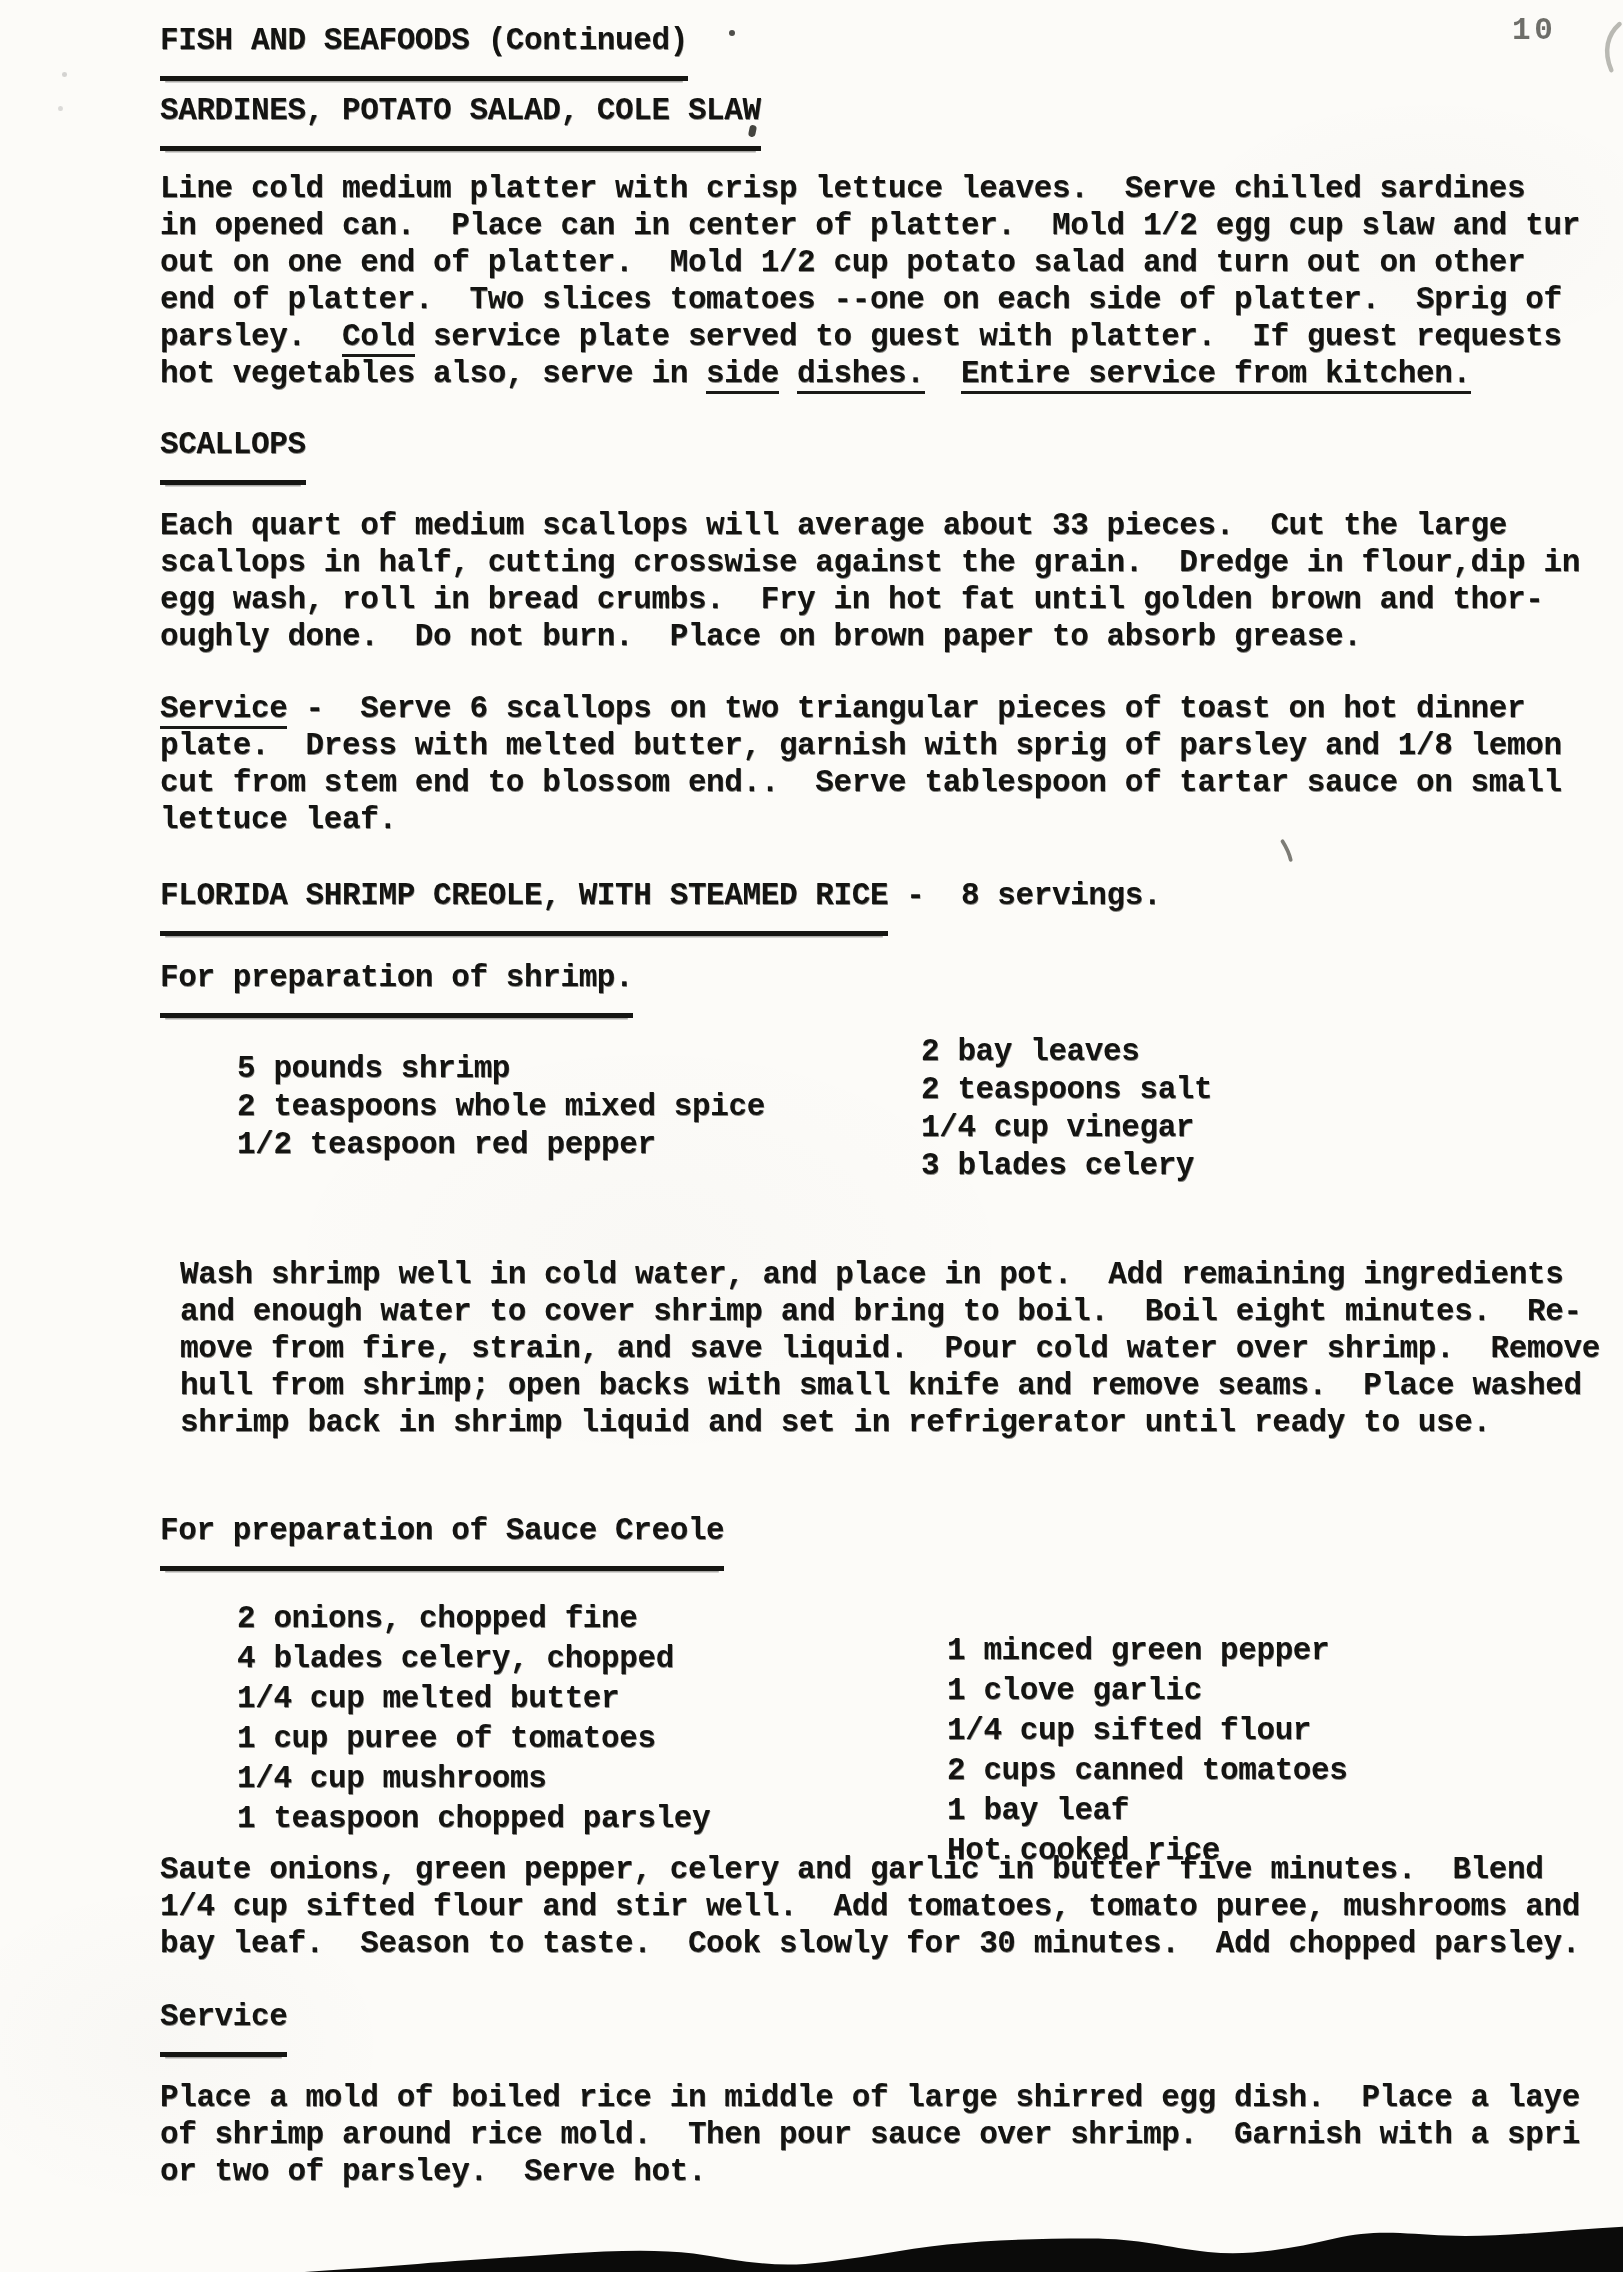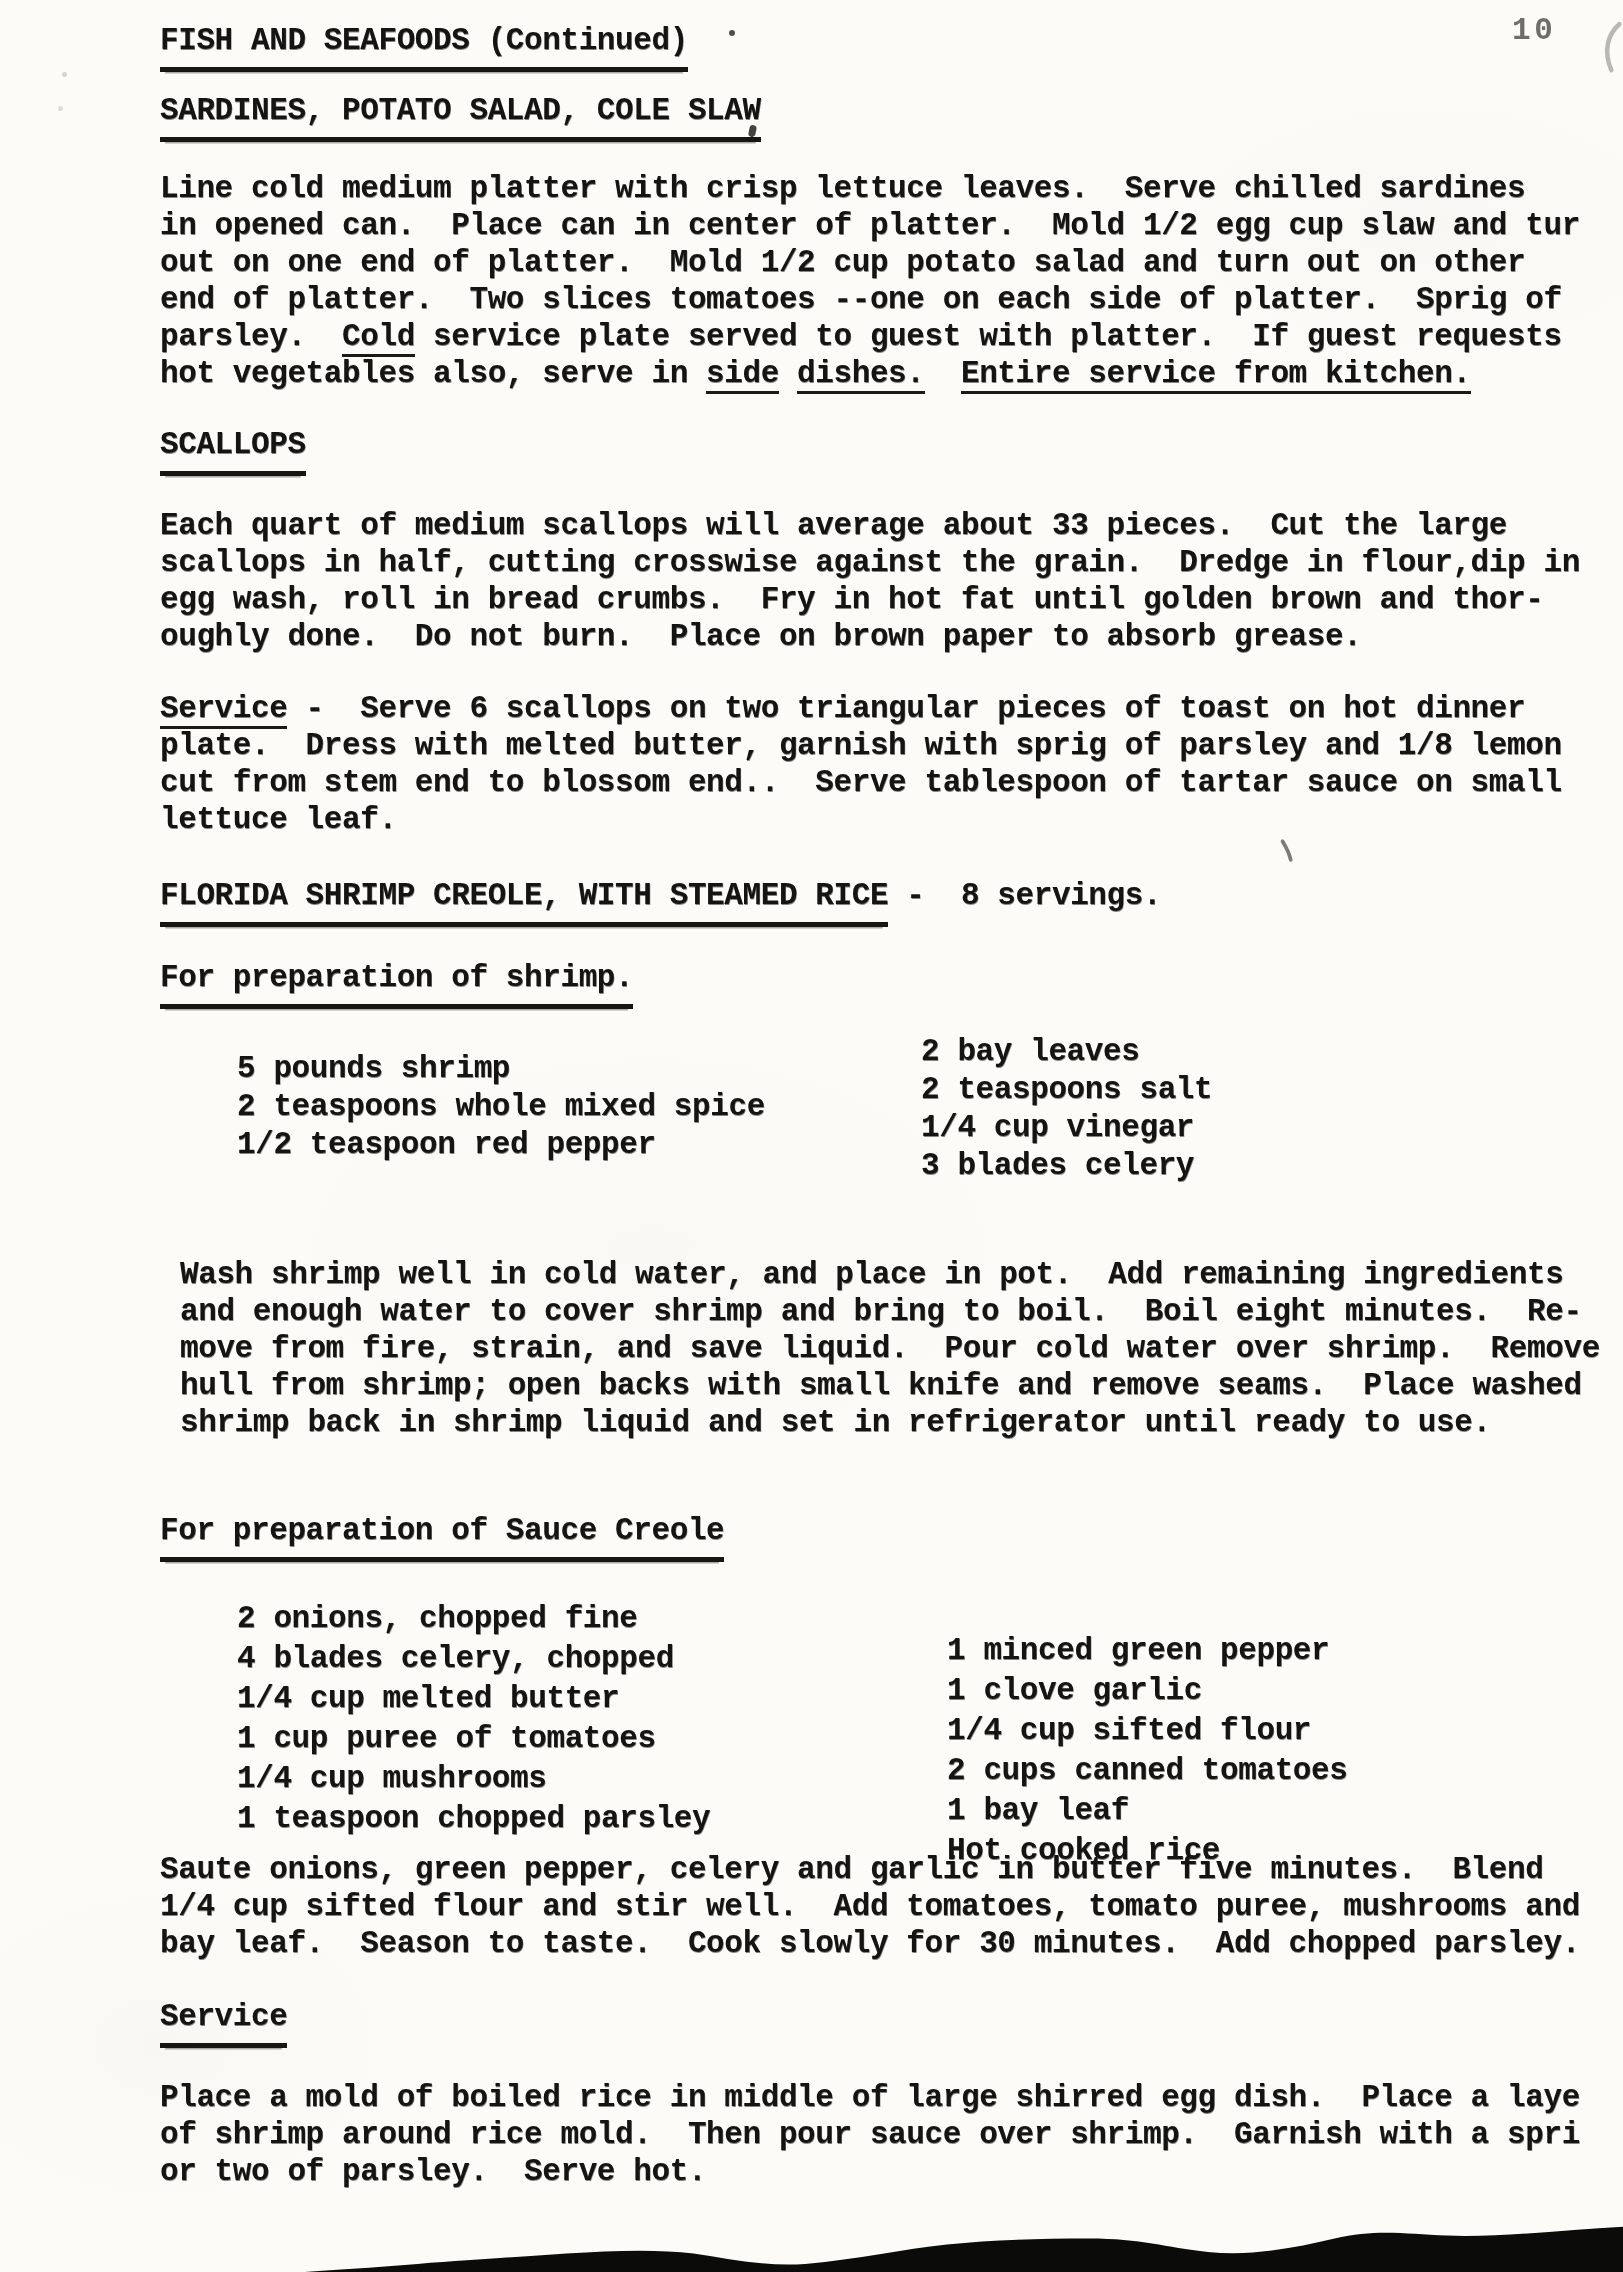--- a/index.html
+++ b/index.html
@@ -18,21 +18,21 @@
     font-size:31px;
     letter-spacing:-0.4px;
     color:#141412;
     text-shadow:0.5px 0.7px 0.5px rgba(15,15,12,0.5);
   }
   .blk{position:absolute;left:160px;line-height:37px;}
   .blk div{white-space:pre;}
   .pitch51{line-height:38px;}
   .pitch53{line-height:40px;}
   .u{border-bottom:3.7px solid #1a1a17;}
-  .uh{border-bottom:5.2px solid #161613;padding-bottom:9px;box-shadow:0 6.7px 0 -5.2px rgba(20,20,16,0.35);}
+  .uh{border-bottom:5.2px solid #161613;padding-bottom:18px;box-shadow:0 6.7px 0 -5.2px rgba(20,20,16,0.35);}
   .pagenum{
     position:absolute;left:1512px;top:12px;line-height:37px;
     color:#3f3f3a;opacity:0.75;letter-spacing:3.7px;
     text-shadow:none;
     filter:blur(0.4px);
   }
   .speck{position:absolute;border-radius:50%;background:#23231f;}
   svg.overlay{position:absolute;left:0;top:0;pointer-events:none;}
 </style>
 </head>

